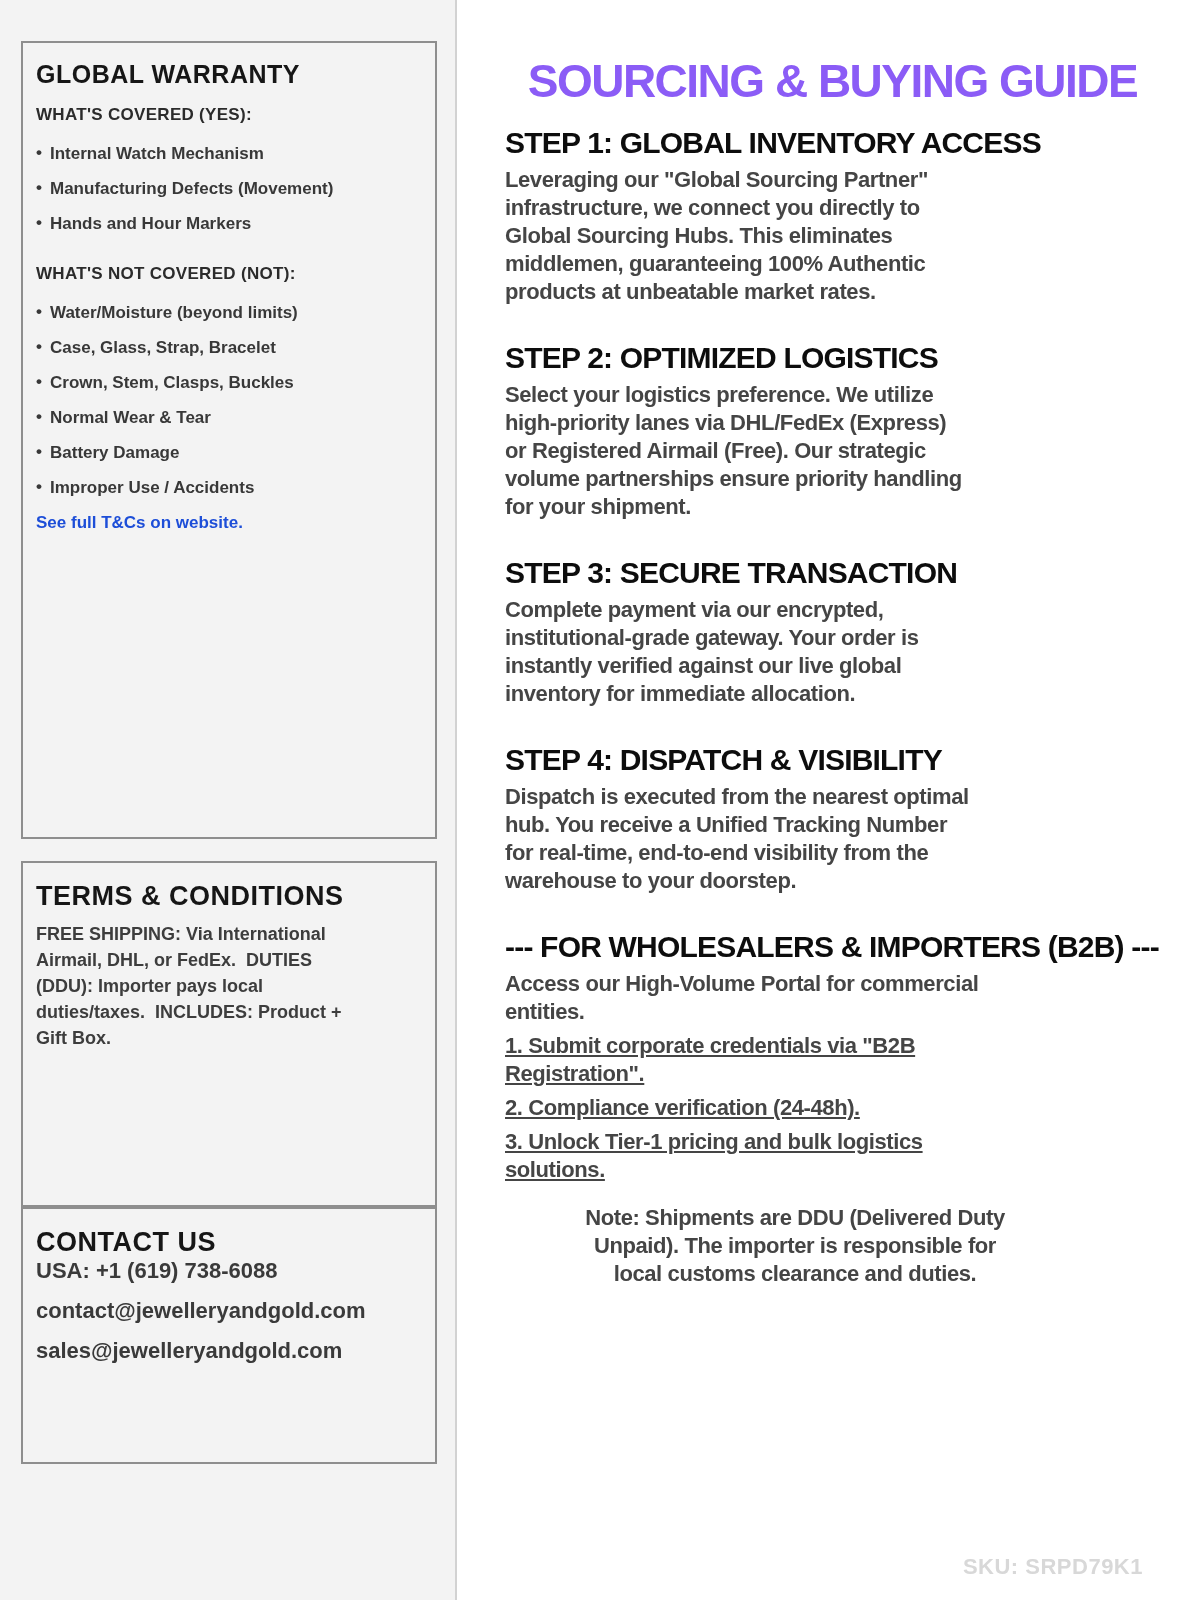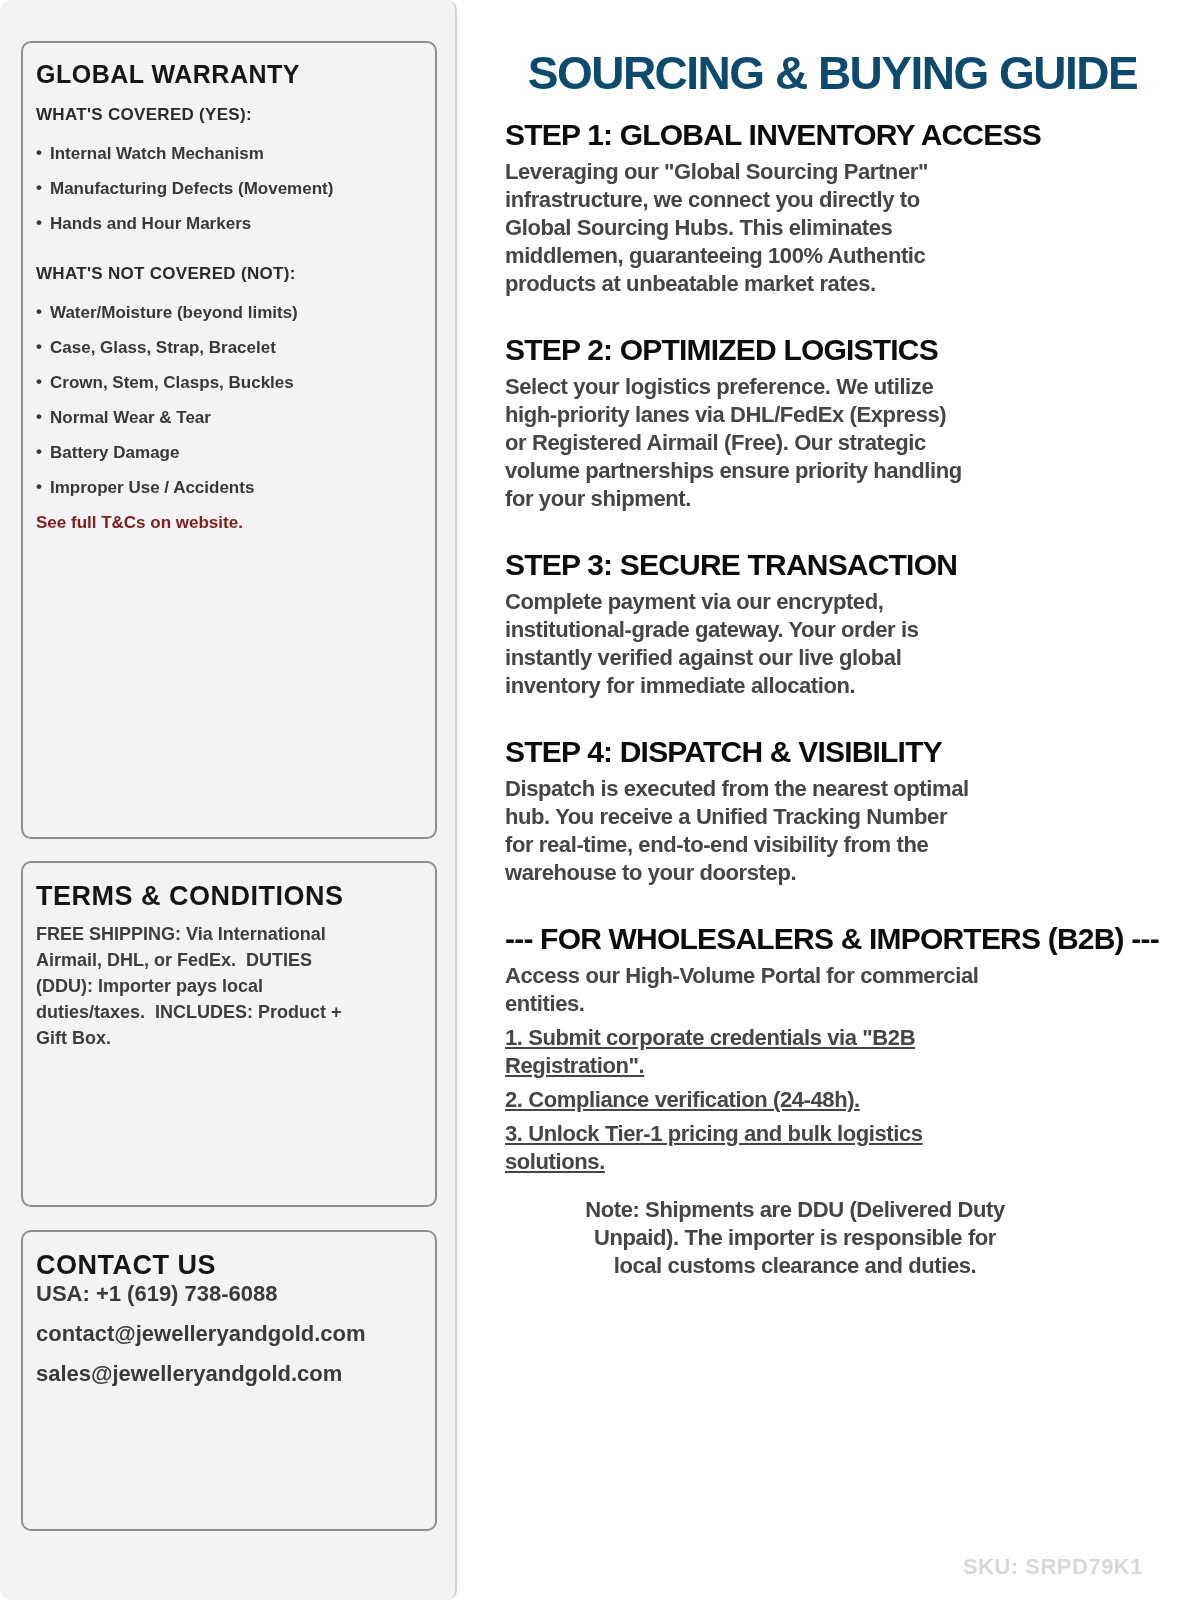--- a/index.html
+++ b/index.html
@@ -1,15 +1,15 @@
 <!DOCTYPE html>
 <html><head>
 <meta charset="utf-8">
 <style>
-  * { margin: 0; padding: 0; box-sizing: border-box; border-radius: 10px; }
+  * { margin: 0; padding: 0; box-sizing: border-box; }
   html, body { background: #ffffff; }
   .page {
     position: relative;
     width: 1200px;
     height: 1600px;
     background: #ffffff;
     overflow: hidden;
     font-family: "Liberation Sans", sans-serif;
   }
 
@@ -22,21 +22,21 @@
     border-right: 2px solid #d2d2d2;
   }
   .side-box {
     margin-left: 21px;
     width: 416px;
     border: 2px solid #8e8e8e;
     padding: 16px 14px 0 13px;
   }
   .box-warranty { margin-top: 41px; height: 798px; }
   .box-terms    { margin-top: 22px; height: 346px; }
-  .box-contact  { margin-top: 23px; height: 301px; }
+  .box-contact  { height: 257px; }
 
   .side-h1 {
     font-size: 25px; font-weight: bold; color: #161616;
     letter-spacing: 0.5px; line-height: 30px;
   }
   .box-terms .side-h1, .box-contact .side-h1 { font-size: 27px; line-height: 34px; }
   .side-h2 {
     font-size: 17px; font-weight: bold; color: #2b2b2b;
     letter-spacing: 0.3px; line-height: 22px; margin-top: 15px;
   }
@@ -47,44 +47,44 @@
     position: relative;
   }
   .bullet-list li::before {
     content: "\2022";
     position: absolute; left: 0; top: -1px;
     color: #383838;
   }
   .list-gap { margin-top: 28px; }
   .side-note {
     margin-top: 12px;
-    font-size: 17px; font-weight: bold; color: #7f1d1d; line-height: 22px;
+    font-size: 17px; font-weight: bold; color: #1d4ed8; line-height: 22px;
   }
   .side-body {
     margin-top: 8px;
     font-size: 18px; font-weight: bold; color: #3d3d3d;
     line-height: 26px; white-space: pre-wrap;
   }
   .contact-line {
     margin-top: 0; margin-bottom: 16px;
     font-size: 22px; font-weight: bold; color: #3a3a3a; line-height: 24px;
   }
   .box-contact .contact-line:first-of-type { margin-top: 10px; }
 
   
   .main {
     position: absolute;
     left: 459px; top: 0; width: 741px; height: 1600px;
     background: #ffffff;
     padding: 40px 40px 0 46px;
   }
   .main-title {
-    margin-top: 6px;
+    margin-top: 14px;
     text-align: center;
-    font-size: 46px; font-weight: bold; color: #0c4a6e;
+    font-size: 46px; font-weight: bold; color: #8b5cf6;
     letter-spacing: -1.5px; line-height: 55px;
     white-space: nowrap;
   }
   .step-h {
     margin-top: 34px;
     font-size: 30px; font-weight: bold; color: #0d0d0d;
     letter-spacing: -0.8px; line-height: 36px;
   }
   .step-h.first { margin-top: 16px; }
   .step-body {

